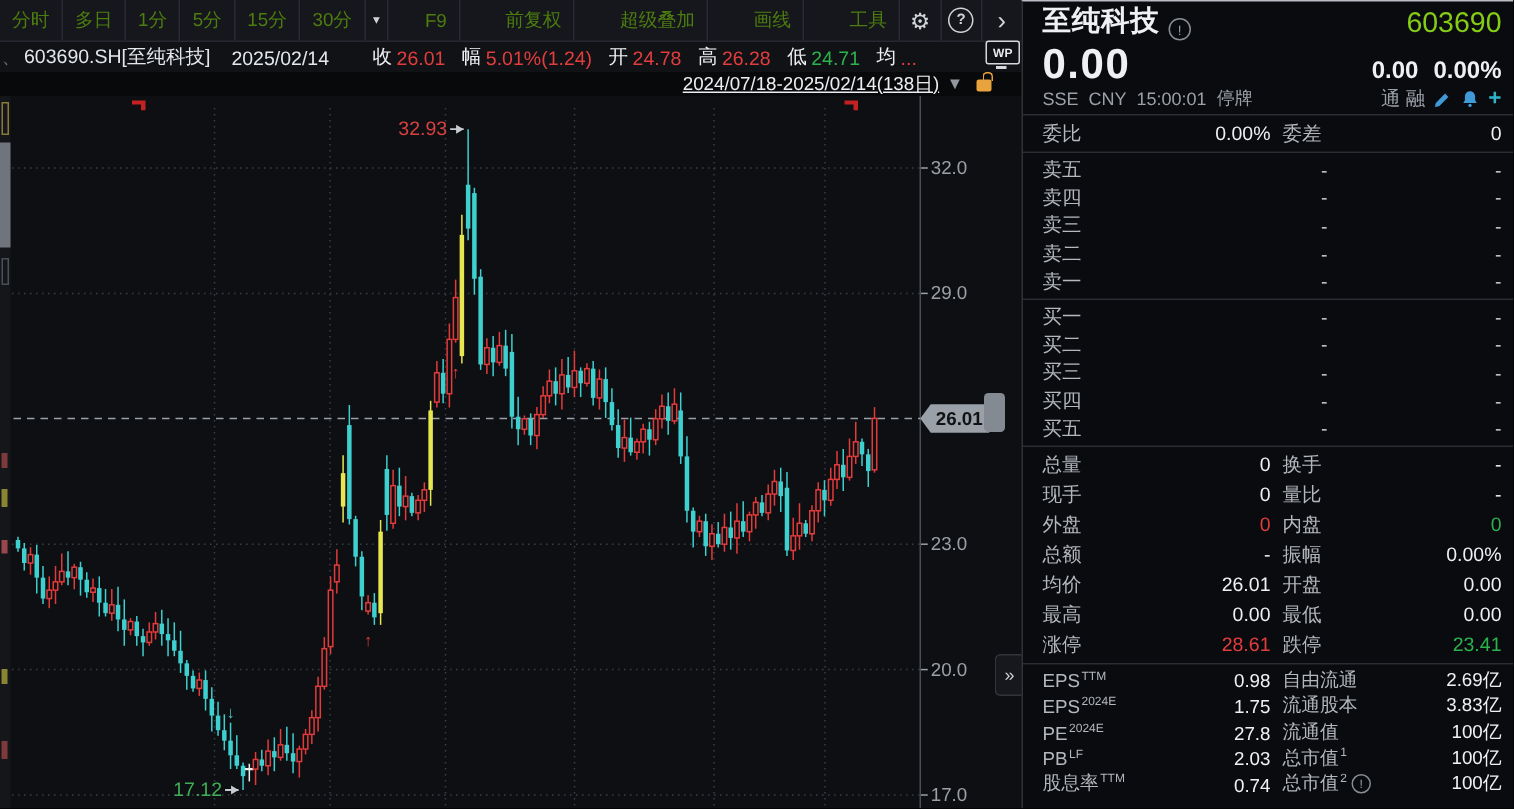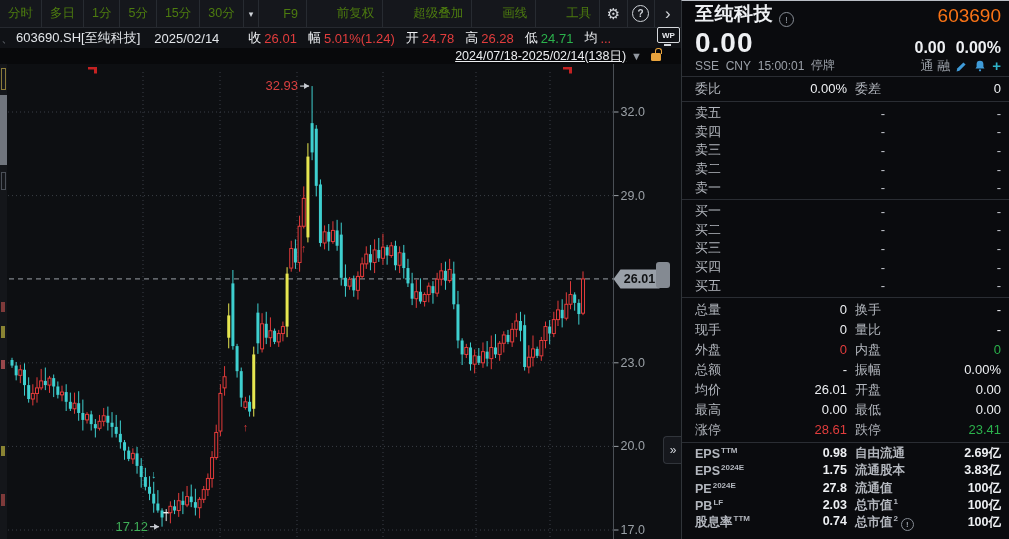--- a/index.html
+++ b/index.html
@@ -44,40 +44,40 @@
             font-size:12px;display:flex;align-items:center;justify-content:center;}
   
   .panel{position:absolute;left:681px;top:0;width:328px;height:539px;background:#0a0b0e;
          border-left:1px solid #303439;border-top:1px solid #b9bdc4;box-sizing:border-box;
          color:#eef0f3;font-size:13px;}
   .p-pad{padding:0 8px 0 13px;}
   .p-header{display:flex;align-items:flex-end;height:24px;margin-top:2px;}
   .p-name{font-size:19px;font-weight:bold;letter-spacing:.5px;}
   .infocirc{width:13px;height:13px;border:1.2px solid #878d95;border-radius:50%;color:#9aa0a8;
             font-size:9px;display:inline-flex;align-items:center;justify-content:center;margin-left:6px;}
-  .p-code{margin-left:auto;font-size:19px;color:#f97316;}
+  .p-code{margin-left:auto;font-size:19px;color:#84cc16;}
   .p-pricerow{display:flex;align-items:flex-end;height:30px;}
   .p-bigprice{font-size:28px;font-weight:bold;line-height:28px;letter-spacing:1px;}
   .p-chg{margin-left:auto;font-size:16px;font-weight:bold;display:flex;gap:10px;}
   .p-subrow{display:flex;align-items:center;height:17px;color:#9ba0a8;font-size:12px;}
   .p-margin{margin-left:auto;display:flex;align-items:center;gap:6px;color:#9ba0a8;font-size:13px;}
   .p-margin svg{display:block;}
   .divider{height:1px;background:#2a2d33;margin:2px 0;}
   .row4{display:flex;align-items:center;height:20px;}
   .row4 .half1{width:152px;display:flex;align-items:baseline;}
   .row4 .half2{flex:1;display:flex;align-items:baseline;}
   .lab{color:#b3b7be;}
   .val{margin-left:auto;}
   .obrow{display:flex;align-items:center;height:18.6px;}
   .obrow .obl{color:#b3b7be;width:40px;}
   .obrow .obp{width:150px;text-align:right;color:#c6cacf;}
   .obrow .obv{flex:1;text-align:right;color:#c6cacf;}
   .finrow{display:flex;align-items:center;height:17.3px;font-size:12.5px;}
-  .finrow .half1{width:152px;display:flex;align-items:flex-start;font-weight:bold;}
-  .finrow .half2{flex:1;display:flex;align-items:flex-end;font-weight:bold;}
+  .finrow .half1{width:152px;display:flex;align-items:flex-end;}
+  .finrow .half2{flex:1;display:flex;align-items:center;}
   sup{font-size:8px;color:#b3b7be;margin-left:1px;}
   .plus-ico{color:#2fb3c9;font-weight:bold;font-size:15px;line-height:12px;}
 </style>
 </head>
 <body>
 
 <div id="app">
 
   <div class="topbar">
     <span id="tb-tabs" style="display:flex;">

